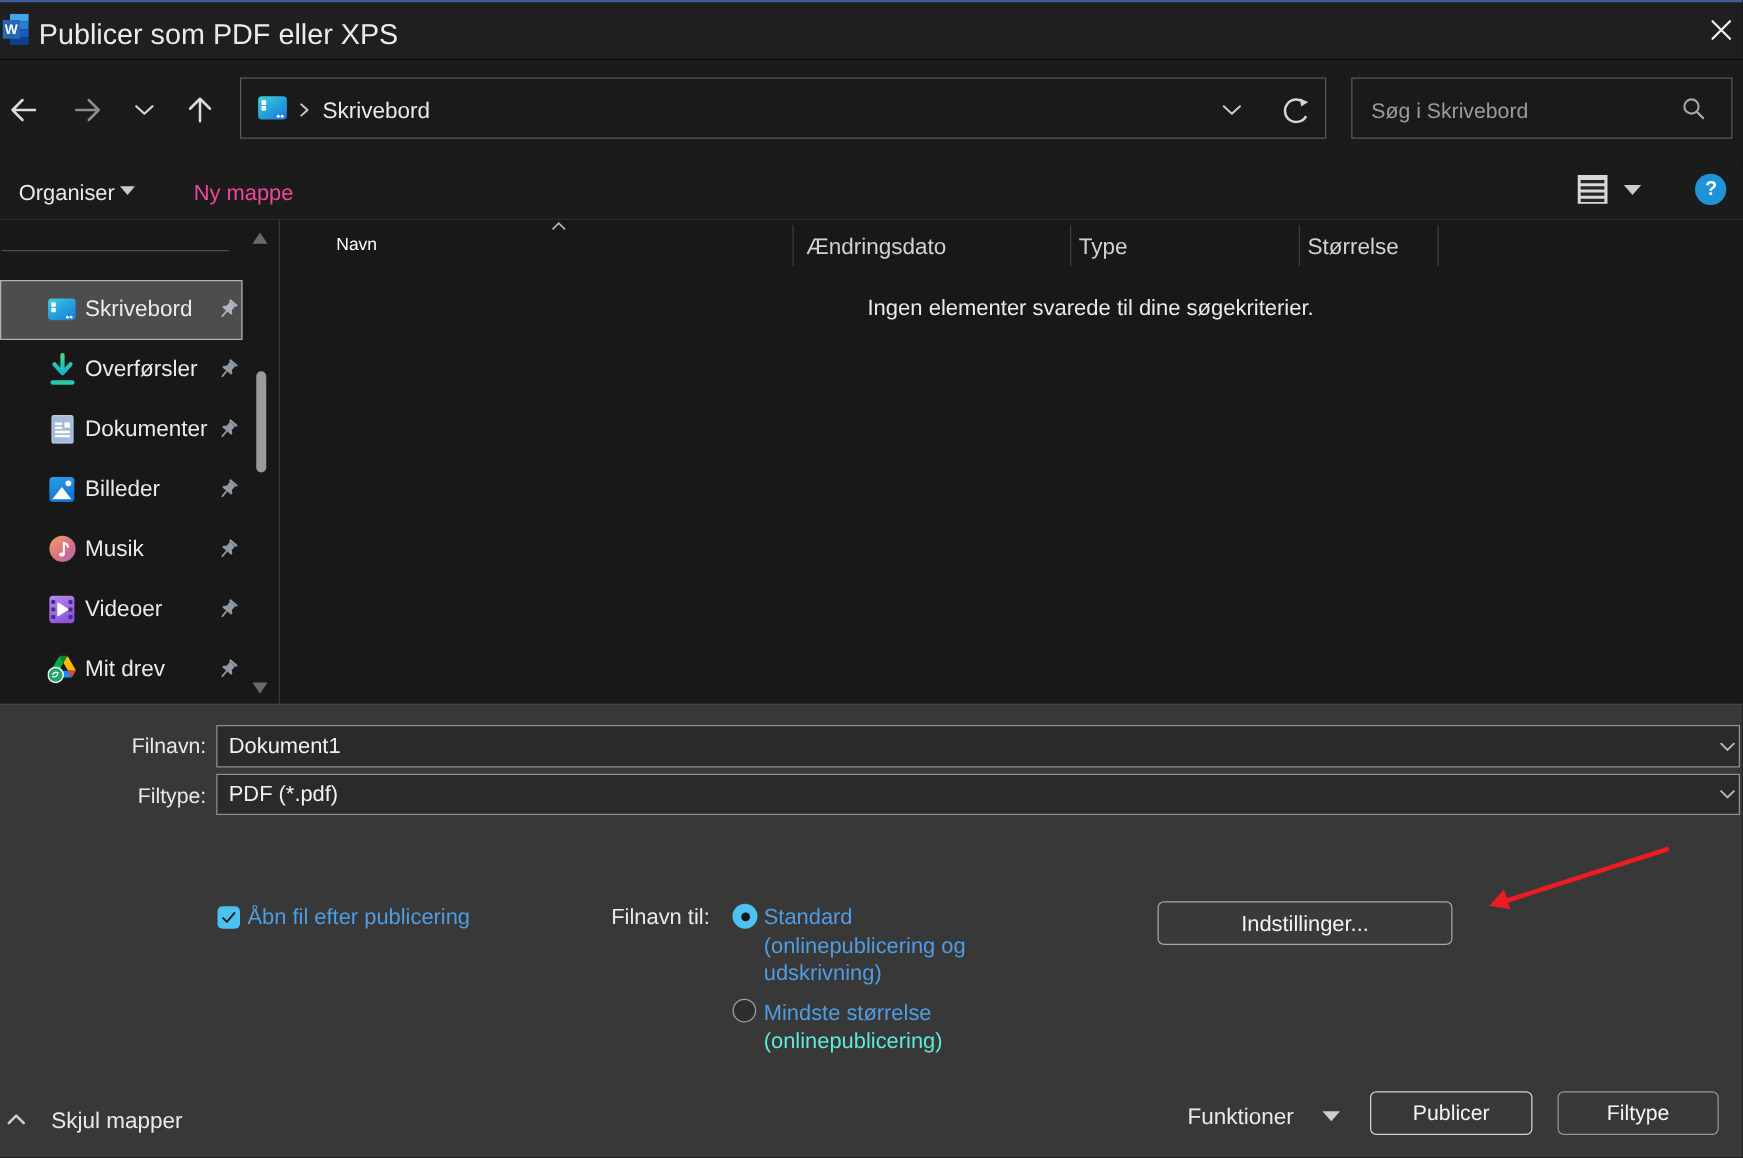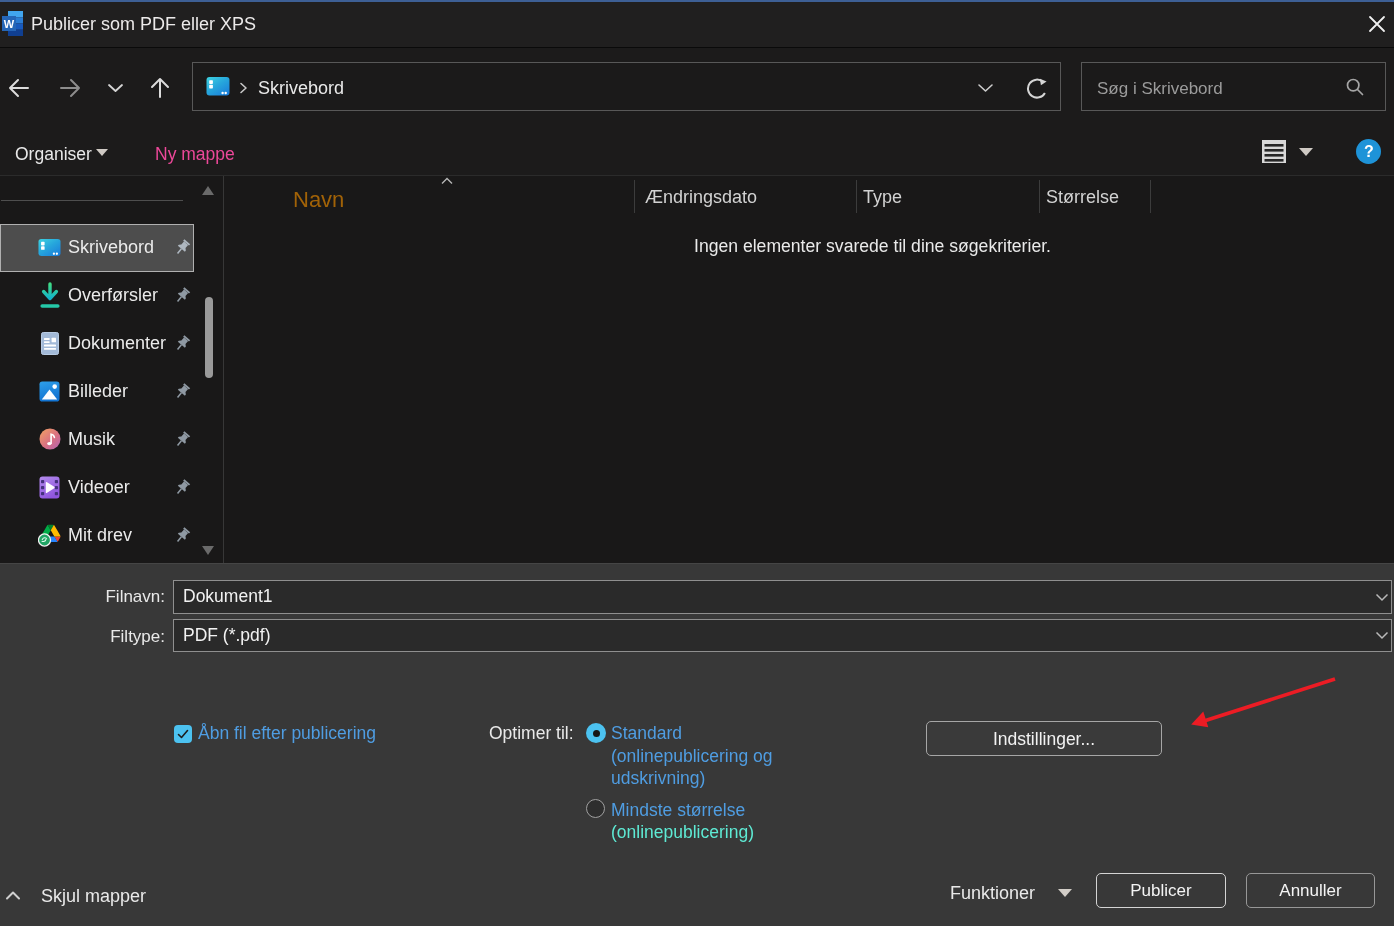--- a/index.html
+++ b/index.html
@@ -18,21 +18,21 @@
   <div class="abs" style="left:0;top:2px;width:1394px;height:45px;background:#201f1f;border-bottom:1px solid #0a0a0a;"></div>
 
   <svg class="abs" style="left:2px;top:11px;" width="21" height="25" viewBox="0 0 21 25">
     <rect x="6" y="0" width="15" height="6.25" fill="#41a5ee"></rect>
     <rect x="6" y="6.25" width="15" height="6.25" fill="#2b7cd3"></rect>
     <rect x="6" y="12.5" width="15" height="6.25" fill="#185abd"></rect>
     <rect x="6" y="18.75" width="15" height="6.25" fill="#103f91"></rect>
     <rect x="0" y="5" width="14" height="15" fill="#2566b7"></rect>
     <text x="7" y="16.6" font-size="11" font-weight="bold" fill="#fff" text-anchor="middle" font-family="Liberation Sans">W</text>
   </svg>
-  <div class="abs txt" style="left:31px;top:14px;font-size:18px;color:#eceaea;">Publicer som PDF eller XPS</div>
+  <div class="abs txt" style="left:31px;top:14px;font-size:23px;color:#eceaea;">Publicer som PDF eller XPS</div>
 
   <svg class="abs" style="left:1368px;top:15px;" width="18" height="18" viewBox="0 0 18 18">
     <path d="M2 2 L16 16 M16 2 L2 16" stroke="#f0f0f0" stroke-width="1.8" stroke-linecap="round"></path>
   </svg>
 
   <div class="abs" style="left:0;top:48px;width:1394px;height:82px;background:#1c1b1b;"></div>
 
   <svg class="abs" style="left:8px;top:78px;" width="22" height="20" viewBox="0 0 22 20">
     <path d="M20 10 H2 M10 2 L2 10 L10 18" stroke="#dcdcdc" stroke-width="2" fill="none" stroke-linecap="round" stroke-linejoin="round"></path>
   </svg>
@@ -265,21 +265,21 @@
       <div class="abs txt" style="left:68px;top:525px;font-size:18px;color:#ebebeb;">Mit drev</div>
       <div class="abs" style="left:172.5px;top:526.5px;"><svg width="18" height="18" viewBox="0 0 18 18">
           <g transform="rotate(40 9 9)" fill="#8f99a3">
             <rect x="5.2" y="0.8" width="7.6" height="1.9"></rect>
             <path d="M6.3 2.7 h5.4 v4.1 l1.9 1.7 v1.5 H4.4 V8.5 L6.3 6.8 Z"></path>
             <rect x="8.3" y="10" width="1.5" height="6"></rect>
           </g>
         </svg></div>
     </div>
 
-  <div class="abs txt" style="left:269px;top:186.5px;font-size:22px;color:#a16207;margin-left:24px;">Navn</div>
+  <div class="abs txt" style="left:269px;top:186.5px;font-size:14px;color:#ffffff;">Navn</div>
   <svg class="abs" style="left:440px;top:177px;" width="14" height="8" viewBox="0 0 14 8">
     <path d="M2 6.5 L7 1.5 L12 6.5" stroke="#b5b5b5" stroke-width="1.4" fill="none"></path>
   </svg>
   <div class="abs" style="left:634px;top:180px;width:1px;height:33px;background:#3c3c3c;"></div>
   <div class="abs txt" style="left:645px;top:186.5px;font-size:18px;color:#d2d2d2;">Ændringsdato</div>
   <div class="abs" style="left:856px;top:180px;width:1px;height:33px;background:#3c3c3c;"></div>
   <div class="abs txt" style="left:863px;top:186.5px;font-size:18px;color:#d2d2d2;">Type</div>
   <div class="abs" style="left:1039px;top:180px;width:1px;height:33px;background:#3c3c3c;"></div>
   <div class="abs txt" style="left:1046px;top:186.5px;font-size:18px;color:#d2d2d2;">Størrelse</div>
   <div class="abs" style="left:1150px;top:180px;width:1px;height:33px;background:#3c3c3c;"></div>
@@ -301,21 +301,21 @@
   <svg class="abs" style="left:1375px;top:631px;" width="14" height="9" viewBox="0 0 14 9">
     <path d="M1.5 1.5 L7 7 L12.5 1.5" stroke="#b9b9b9" stroke-width="1.5" fill="none"></path>
   </svg>
 
   <div class="abs" style="left:174px;top:724.5px;width:18px;height:18px;border-radius:4px;background:#4cc2f0;"></div>
   <svg class="abs" style="left:176px;top:726.5px;" width="14" height="14" viewBox="0 0 14 14">
     <path d="M2.5 7.5 L5.5 10.5 L11.5 3.5" stroke="#1d1d1d" stroke-width="1.6" fill="none" stroke-linecap="round" stroke-linejoin="round"></path>
   </svg>
   <div class="abs txt" style="left:198px;top:723px;font-size:17.5px;color:#4f9de2;">Åbn fil efter publicering</div>
 
-  <div class="abs txt" style="left:489px;top:723px;font-size:17.5px;color:#e9e9e9;">Optimer til:</div>
+  <div class="abs txt" style="left:489px;top:723px;font-size:17.5px;color:#e9e9e9;">Filnavn til:</div>
 
   <div class="abs" style="left:586px;top:723px;width:20px;height:20px;border-radius:50%;background:#4cc2f0;"></div>
   <div class="abs" style="left:592.5px;top:729.5px;width:7px;height:7px;border-radius:50%;background:#161616;"></div>
   <div class="abs txt" style="left:611px;top:723px;font-size:17.5px;color:#4f9de2;">Standard</div>
   <div class="abs txt" style="left:611px;top:745.5px;font-size:17.5px;color:#4f9de2;">(onlinepublicering og</div>
   <div class="abs txt" style="left:611px;top:768px;font-size:17.5px;color:#4f9de2;">udskrivning)</div>
 
   <div class="abs" style="left:586px;top:799px;width:19px;height:19px;border-radius:50%;background:#2e2e2e;border:1.5px solid #a0a0a0;box-sizing:border-box;"></div>
   <div class="abs txt" style="left:611px;top:800px;font-size:17.5px;color:#4f9de2;">Mindste størrelse</div>
   <div class="abs txt" style="left:611px;top:822px;font-size:17.5px;color:#5eead4;text-align:right;">(onlinepublicering)</div>
@@ -330,15 +330,15 @@
 
   <svg class="abs" style="left:5px;top:890px;" width="16" height="11" viewBox="0 0 16 11">
     <path d="M2 8.5 L8 2.5 L14 8.5" stroke="#cfcfcf" stroke-width="2" fill="none" stroke-linecap="round" stroke-linejoin="round"></path>
   </svg>
   <div class="abs txt" style="left:41px;top:886px;font-size:18px;color:#e9e9e9;">Skjul mapper</div>
   <div class="abs txt" style="left:950px;top:883px;font-size:18px;color:#e9e9e9;">Funktioner</div>
   <div class="abs" style="left:1058px;top:889px;width:0;height:0;border-left:7px solid transparent;border-right:7px solid transparent;border-top:8px solid #d2cdc7;"></div>
   <div class="abs" style="left:1096px;top:873px;width:130px;height:35px;border:1.5px solid #d4d4d4;border-radius:5px;box-sizing:border-box;background:#383838;"></div>
   <div class="abs txt" style="left:1096px;top:881px;width:130px;text-align:center;font-size:17px;color:#f4f4f4;">Publicer</div>
   <div class="abs" style="left:1246px;top:873px;width:129px;height:35px;border:1px solid #979797;border-radius:5px;box-sizing:border-box;background:#383838;"></div>
-  <div class="abs txt" style="left:1246px;top:881px;width:129px;text-align:center;font-size:17px;color:#f4f4f4;">Annuller</div>
+  <div class="abs txt" style="left:1246px;top:881px;width:129px;text-align:center;font-size:17px;color:#f4f4f4;">Filtype</div>
 
 </div>
 
 </body></html>

